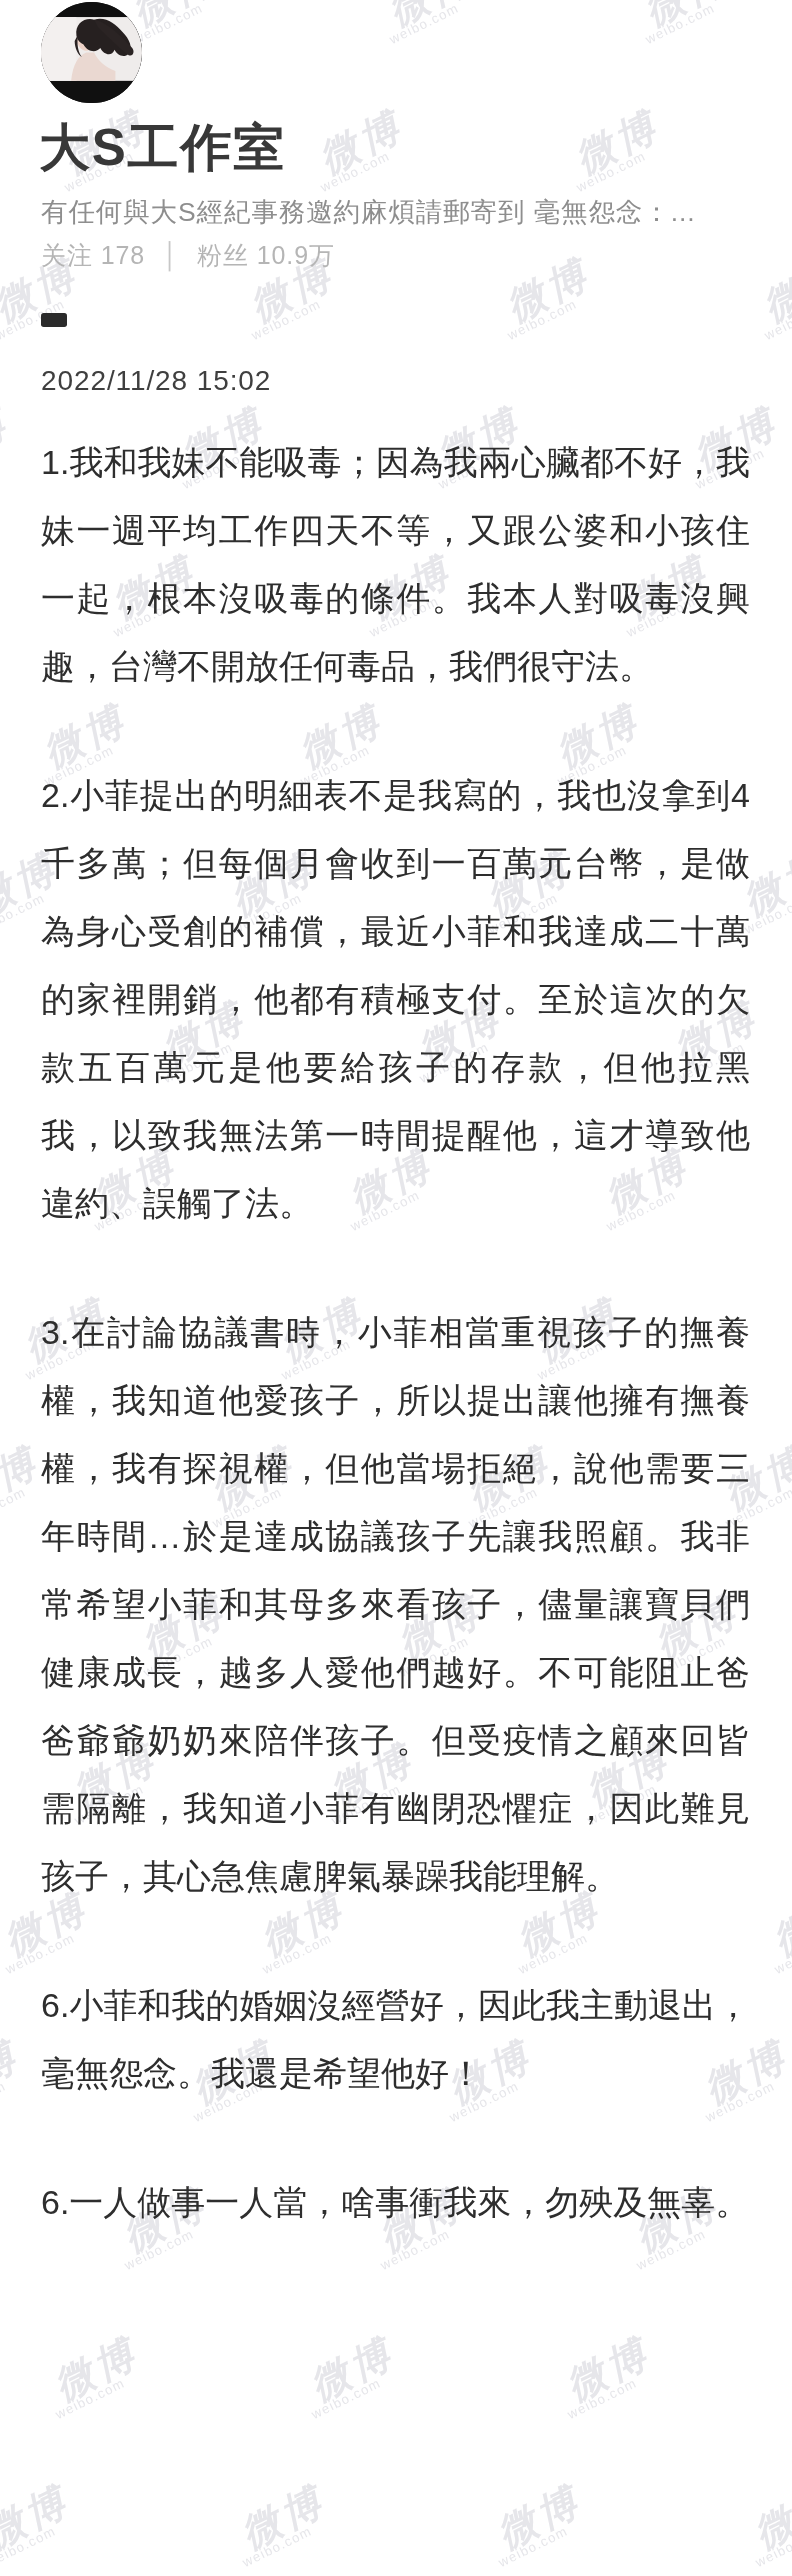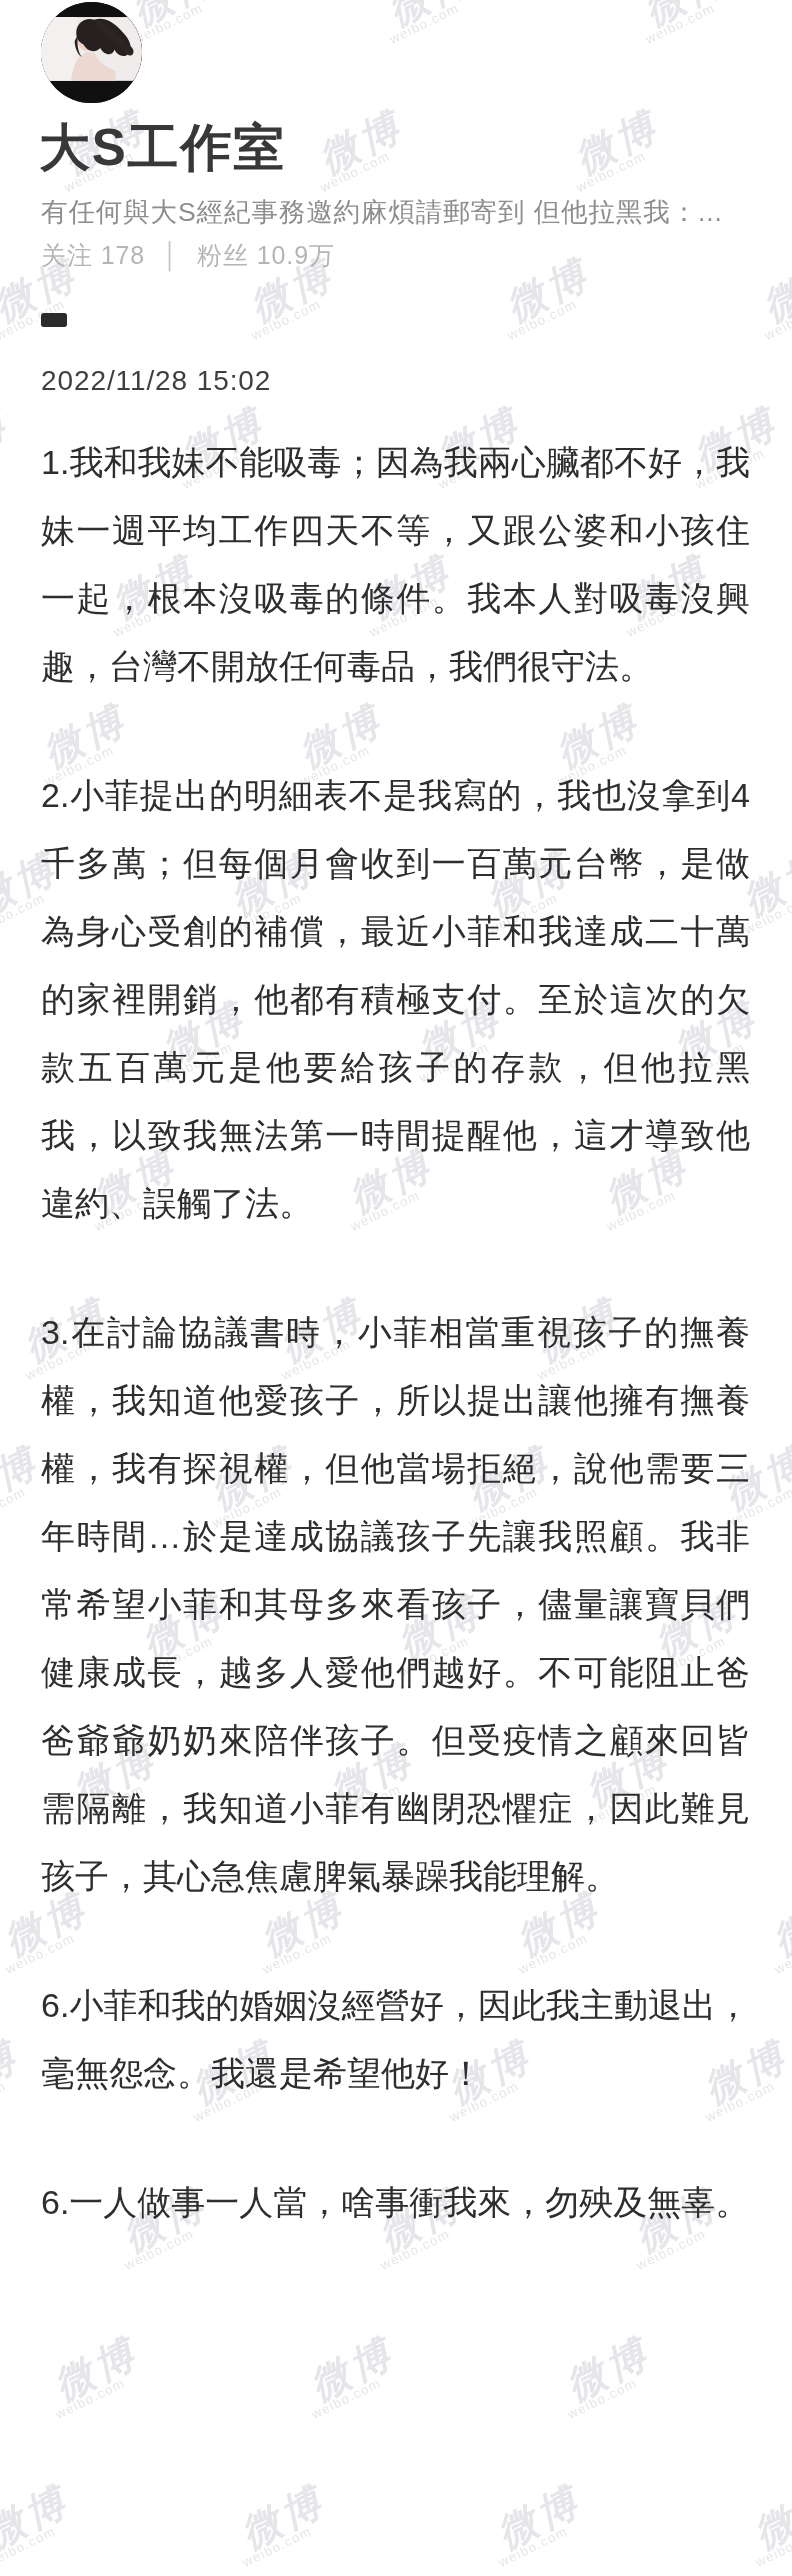--- a/index.html
+++ b/index.html
@@ -388,21 +388,21 @@
         <path d="M34 89 C36 70 42 61 51 57 L60 57 C64 66 73 74 84 78 L84 89 Z" fill="#ead8d1"></path>
         <ellipse cx="51" cy="42" rx="10.5" ry="13" fill="#edd2c7"></ellipse>
         <path d="M40 38 C38 24 50 17 60 20 C72 16 84 24 92 34 C100 42 104 52 99 58 C94 64 86 60 83 54 C80 62 71 60 67 52 C62 58 52 56 48 48 C44 46 41 43 40 38 Z" fill="#262020"></path>
         <path d="M60 20 C74 22 92 40 103 52 C106 56 104 62 99 60 C90 54 74 38 64 28 Z" fill="#2b2424"></path>
         <path d="M42 36 C40 48 42 56 46 62 C42 60 38 52 38 44 Z" fill="#2b2424"></path>
       </svg>
     </div>
 
     <h1 class="name">大S工作室</h1>
 
-    <div class="bio">有任何與大S經紀事務邀約麻煩請郵寄到 但他拉黑我：...</div>
+    <div class="bio">有任何與大S經紀事務邀約麻煩請郵寄到 毫無怨念：...</div>
 
     <div class="stats">
       <span class="stat"><span>关注</span>&nbsp;<span>178</span></span><span class="sep">│</span><span class="stat"><span>粉丝</span>&nbsp;<span>10.9万</span></span>
     </div>
 
     <div class="dash"></div>
 
     <div class="timestamp">2022/11/28 15:02</div>
 
     <main id="post-body">

